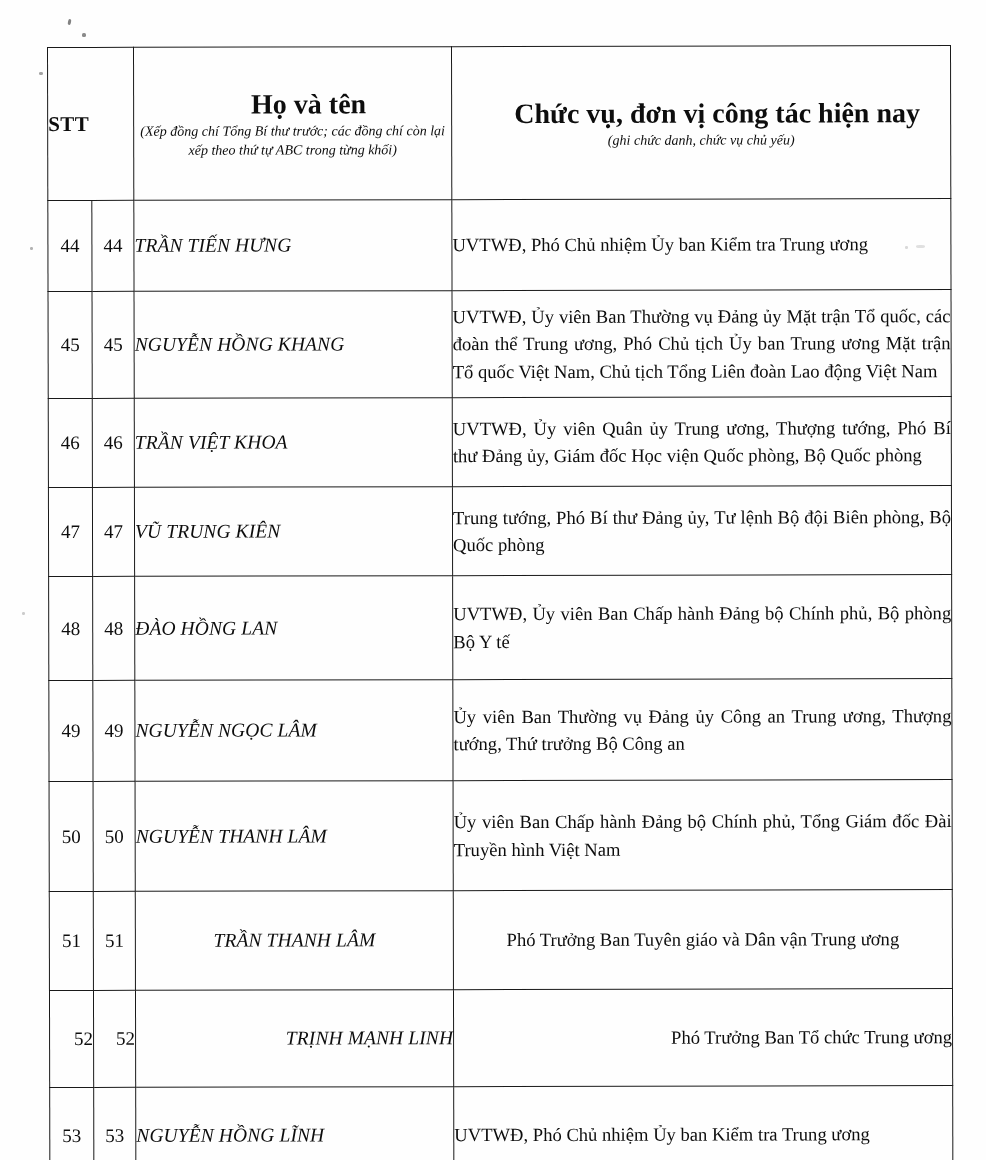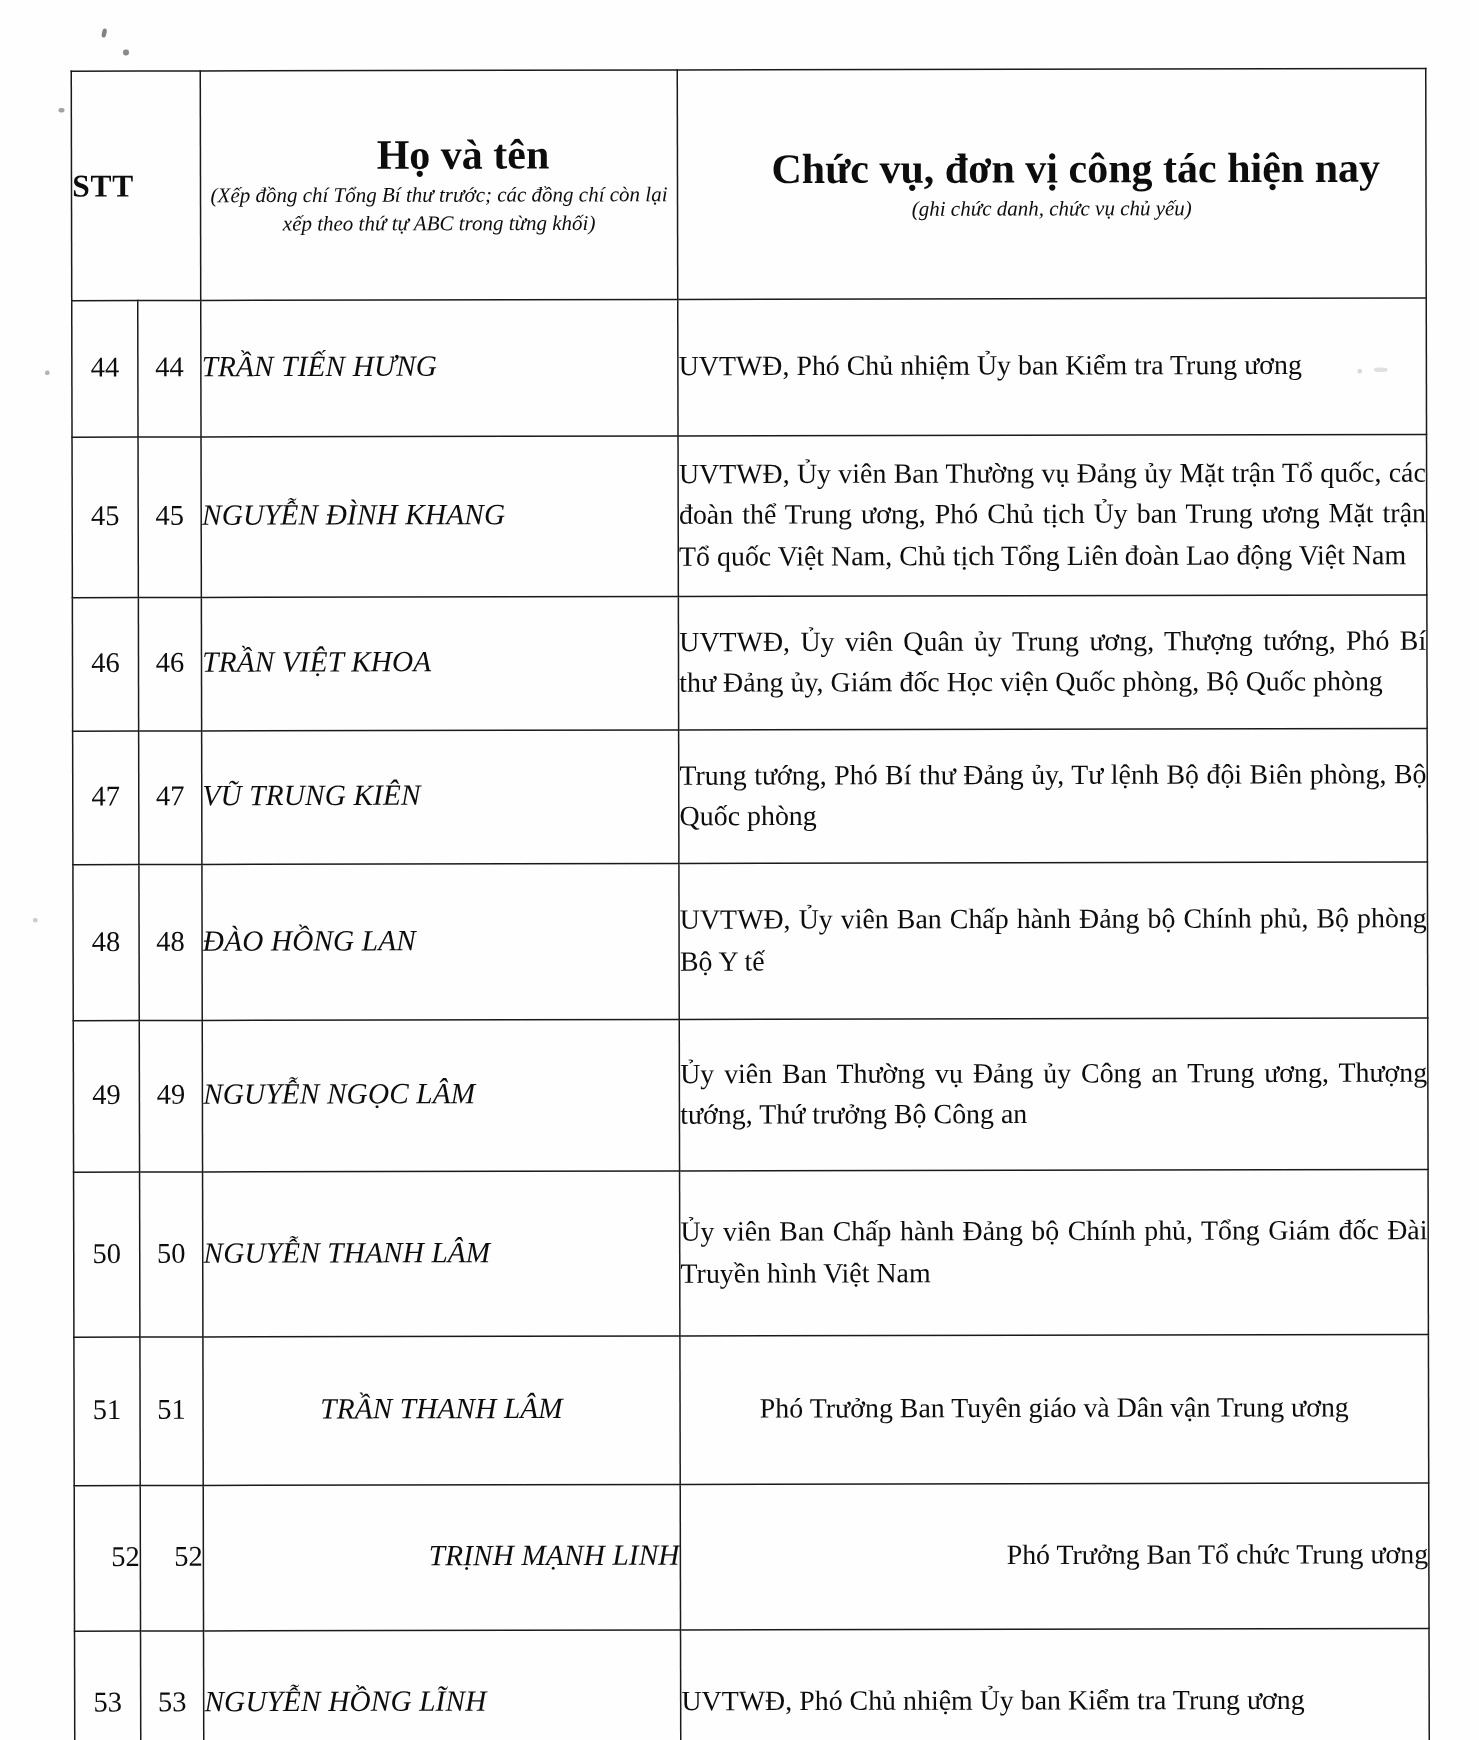--- a/index.html
+++ b/index.html
@@ -169,21 +169,21 @@
           <td class="num-cell">44</td>
           <td class="num-cell">44</td>
           <td class="name-cell">TRẦN TIẾN HƯNG</td>
           <td class="desc-cell">
             <span class="txt">UVTWĐ, Phó Chủ nhiệm Ủy ban Kiểm tra Trung ương</span>
           </td>
         </tr>
         <tr class="r1">
           <td class="num-cell">45</td>
           <td class="num-cell">45</td>
-          <td class="name-cell">NGUYỄN ĐÌNH KHANG</td>
+          <td class="name-cell">NGUYỄN HỒNG KHANG</td>
           <td class="desc-cell">
             <span class="txt">UVTWĐ, Ủy viên Ban Thường vụ Đảng ủy Mặt trận Tổ quốc, các đoàn thể Trung ương, Phó Chủ tịch Ủy ban Trung ương Mặt trận Tổ quốc Việt Nam, Chủ tịch Tổng Liên đoàn Lao động Việt Nam</span>
           </td>
         </tr>
         <tr class="r2">
           <td class="num-cell">46</td>
           <td class="num-cell">46</td>
           <td class="name-cell">TRẦN VIỆT KHOA</td>
           <td class="desc-cell">
             <span class="txt">UVTWĐ, Ủy viên Quân ủy Trung ương, Thượng tướng, Phó Bí thư Đảng ủy, Giám đốc Học viện Quốc phòng, Bộ Quốc phòng</span>

